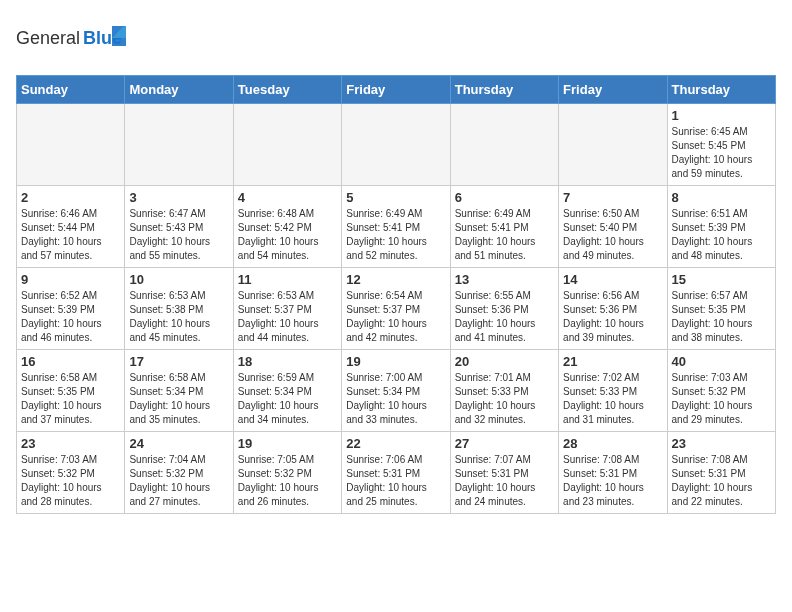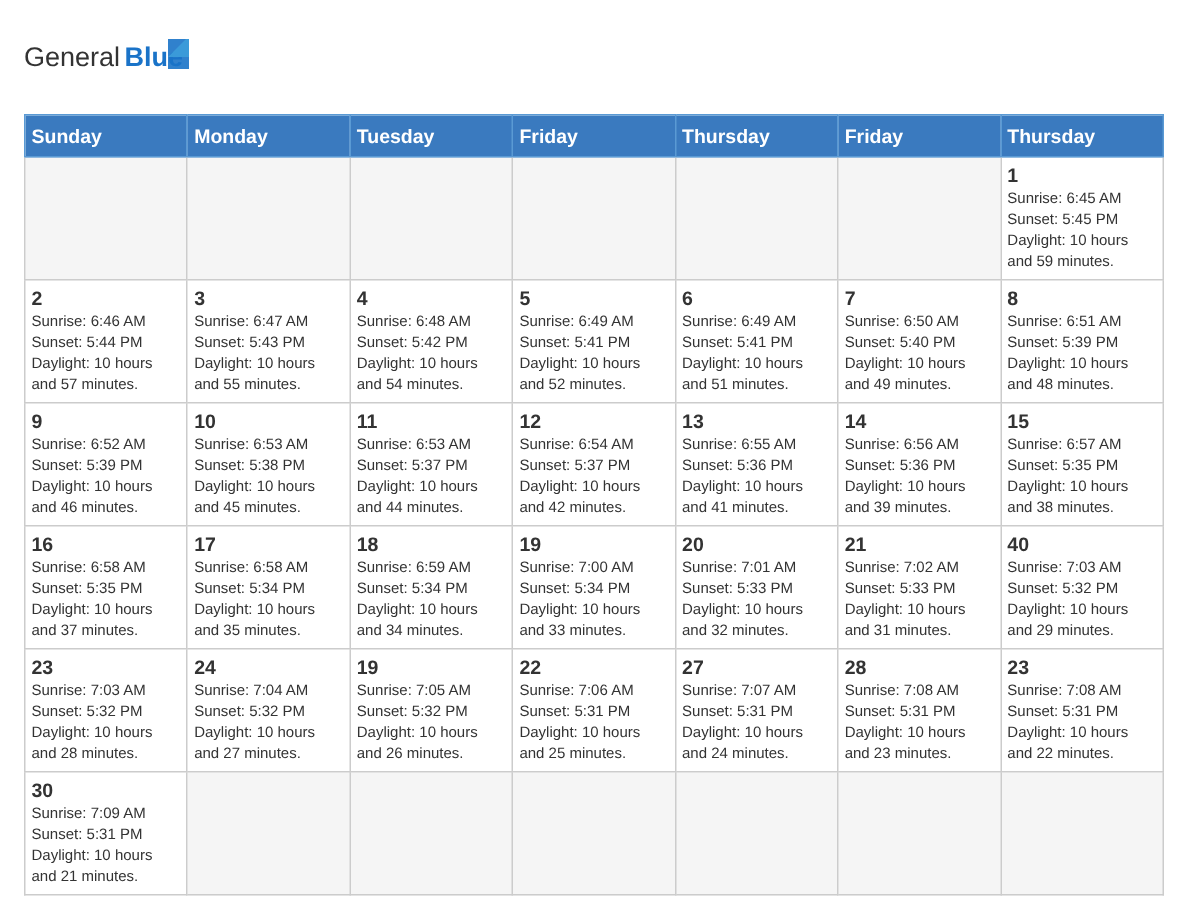--- a/index.html
+++ b/index.html
@@ -238,26 +238,14 @@
         </td>
         <td>
           <span class="day-number">28</span>
           <div class="day-info">Sunrise: 7:08 AM<br>Sunset: 5:31 PM<br>Daylight: 10 hours and 23 minutes.</div>
         </td>
         <td>
           <span class="day-number">23</span>
           <div class="day-info">Sunrise: 7:08 AM<br>Sunset: 5:31 PM<br>Daylight: 10 hours and 22 minutes.</div>
         </td>
       </tr>
-      <tr class="last-row">
-        <td class="has-data">
-          <span class="day-number">30</span>
-          <div class="day-info">Sunrise: 7:09 AM<br>Sunset: 5:31 PM<br>Daylight: 10 hours and 21 minutes.</div>
-        </td>
-        <td class="empty"></td>
-        <td class="empty"></td>
-        <td class="empty"></td>
-        <td class="empty"></td>
-        <td class="empty"></td>
-        <td class="empty"></td>
-      </tr>
     </tbody>
 </table>
 
 </body></html>

